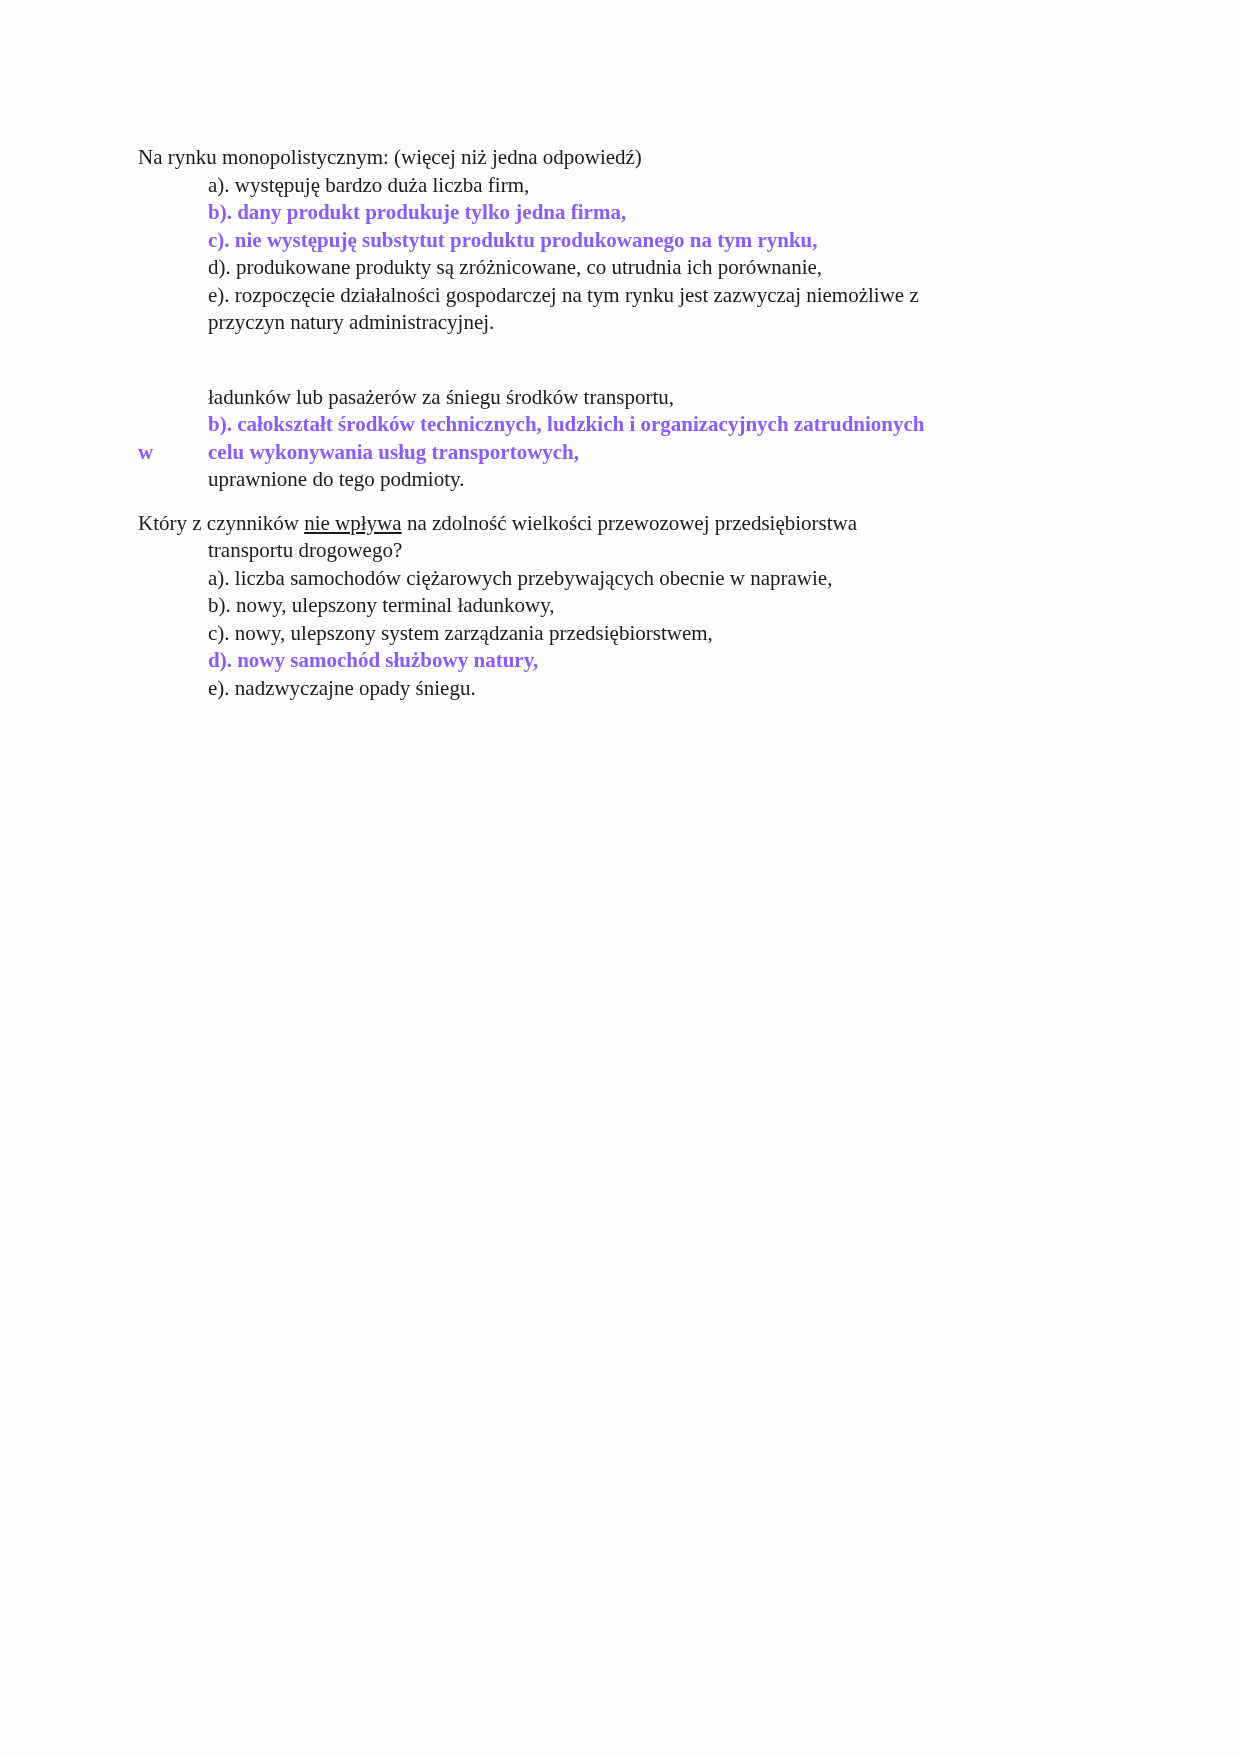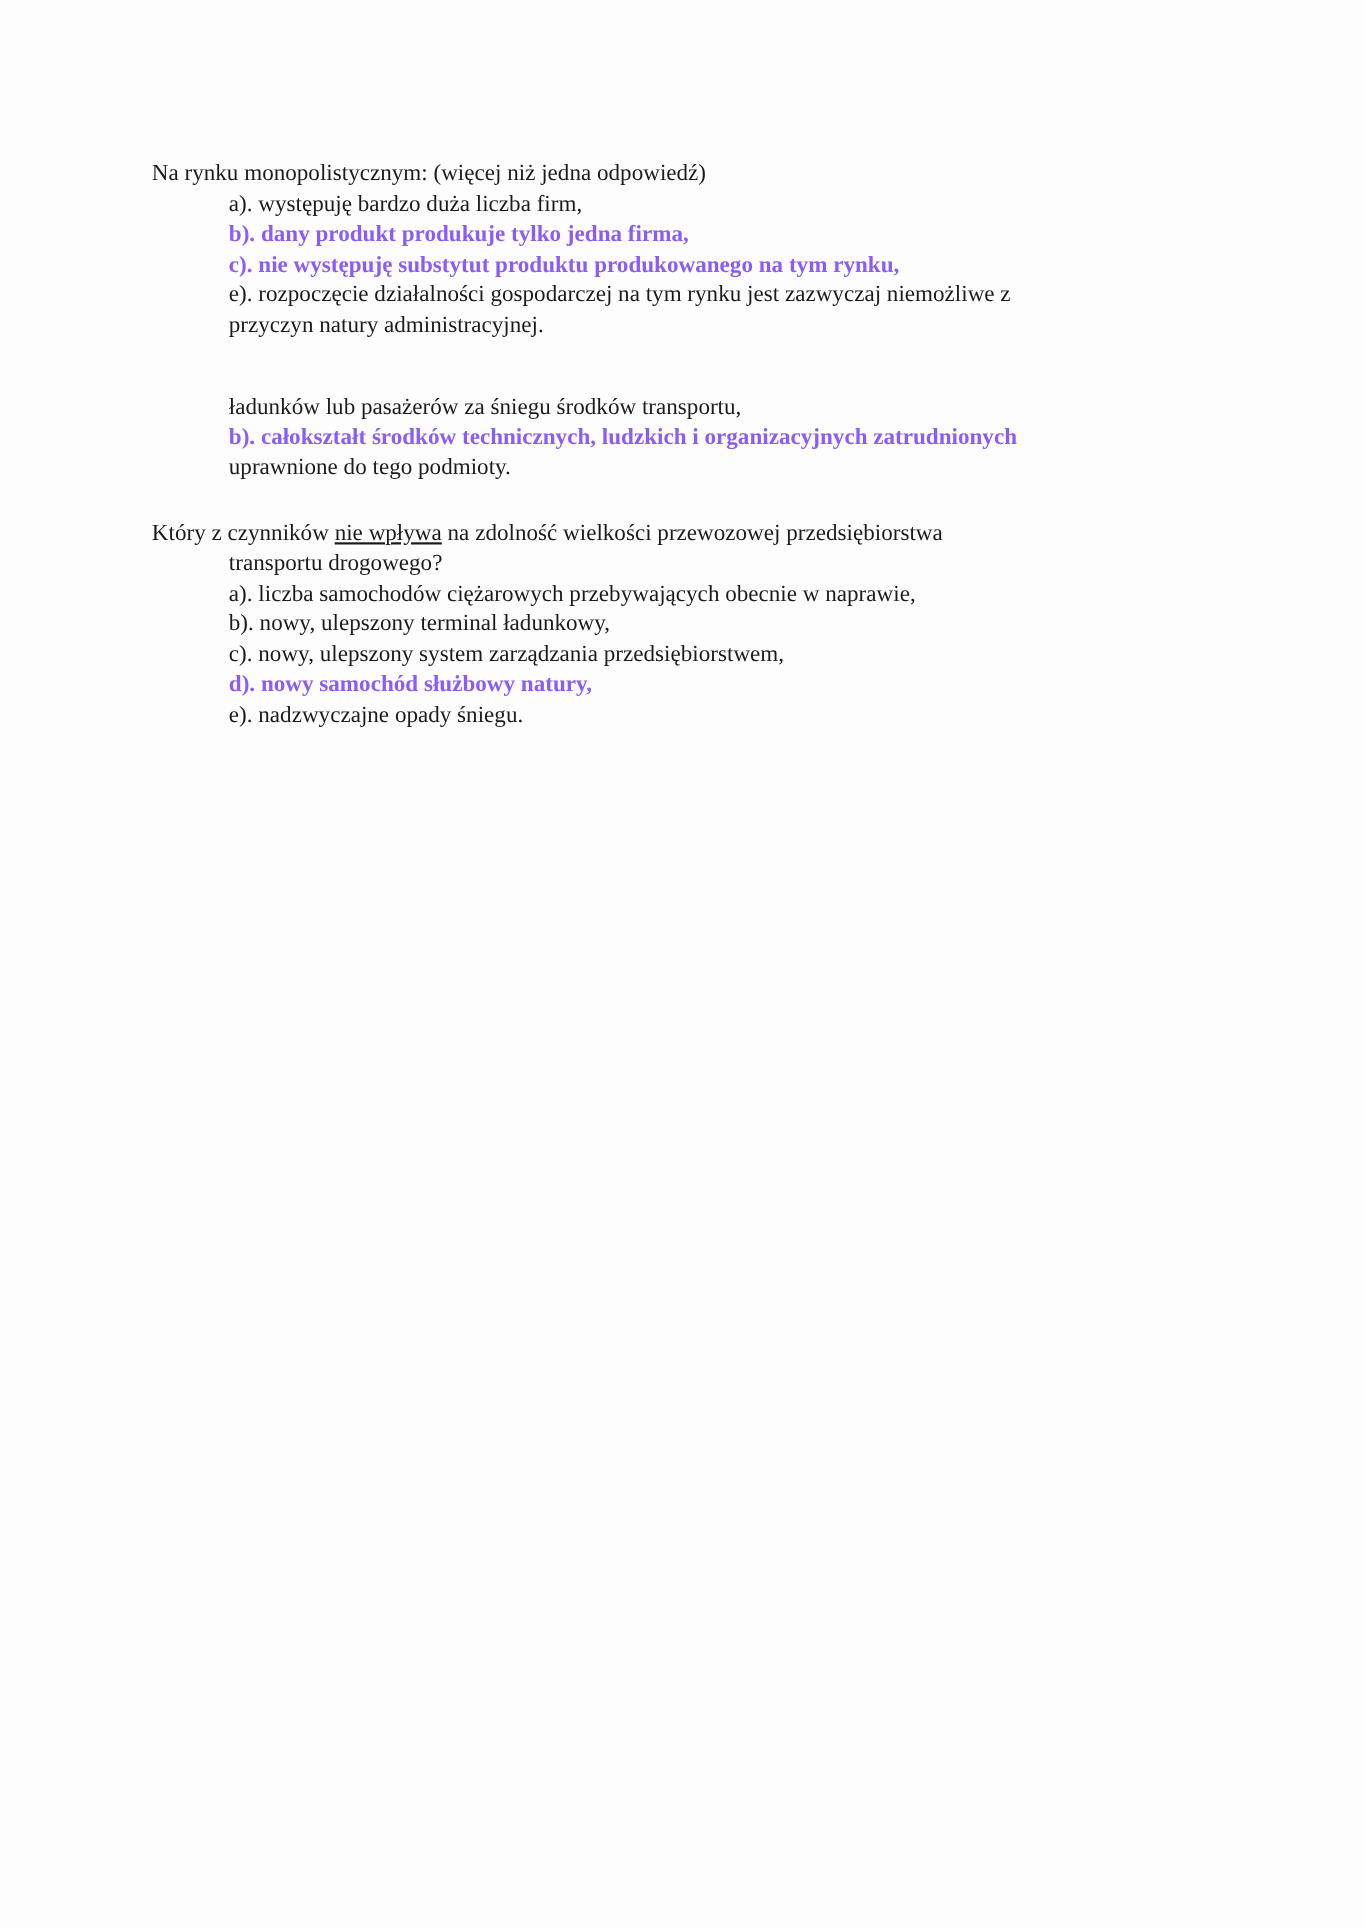--- a/index.html
+++ b/index.html
@@ -16,21 +16,21 @@
     overflow: hidden;
   }
   .page {
     padding: 144px 60px 0 138px;
     box-sizing: border-box;
     width: 1240px;
     height: 1754px;
   }
   .question { }
   .question--gap-lg { margin-top: 47px; }
-  .question--gap-md { margin-top: 32px; }
+  .question--gap-md { margin-top: 16px; }
   .line {
     line-height: 27.5px;
     white-space: nowrap;
   }
   .indent { padding-left: 70px; }
   .correct {
     color: #8b5cf6;
     font-weight: bold;
   }
   .u { text-decoration: underline; }
@@ -42,27 +42,29 @@
 </head>
 <body>
 
 <div class="page">
 
   <div class="question">
     <div class="line"><span>Na rynku monopolistycznym: (więcej niż jedna odpowiedź)</span></div>
     <div class="line indent"><span>a). występuję bardzo duża liczba firm,</span></div>
     <div class="line indent correct"><span>b). dany produkt produkuje tylko jedna firma,</span></div>
     <div class="line indent correct"><span>c). nie występuję substytut produktu produkowanego na tym rynku,</span></div>
+    <div class="line indent"><span>d). produkowane produkty są zróżnicowane, co utrudnia ich porównanie,</span></div>
     <div class="line indent"><span>e). rozpoczęcie działalności gospodarczej na tym rynku jest zazwyczaj niemożliwe z</span></div>
     <div class="line indent"><span>przyczyn natury administracyjnej.</span></div>
   </div>
 
   <div class="question question--gap-lg">
     <div class="line indent"><span>ładunków lub pasażerów za śniegu środków transportu,</span></div>
     <div class="line indent correct"><span>b). całokształt środków technicznych, ludzkich i organizacyjnych zatrudnionych</span></div>
+    <div class="line correct"><span class="hangword">w</span><span>celu wykonywania usług transportowych,</span></div>
     <div class="line indent"><span>uprawnione do tego podmioty.</span></div>
   </div>
 
   <div class="question question--gap-md">
     <div class="line"><span>Który z czynników </span><span class="u">nie wpływa</span><span> na zdolność wielkości przewozowej przedsiębiorstwa</span></div>
     <div class="line indent"><span>transportu drogowego?</span></div>
     <div class="line indent"><span>a). liczba samochodów ciężarowych przebywających obecnie w naprawie,</span></div>
     <div class="line indent"><span>b). nowy, ulepszony terminal ładunkowy,</span></div>
     <div class="line indent"><span>c). nowy, ulepszony system zarządzania przedsiębiorstwem,</span></div>
     <div class="line indent correct"><span>d). nowy samochód służbowy natury,</span></div>

